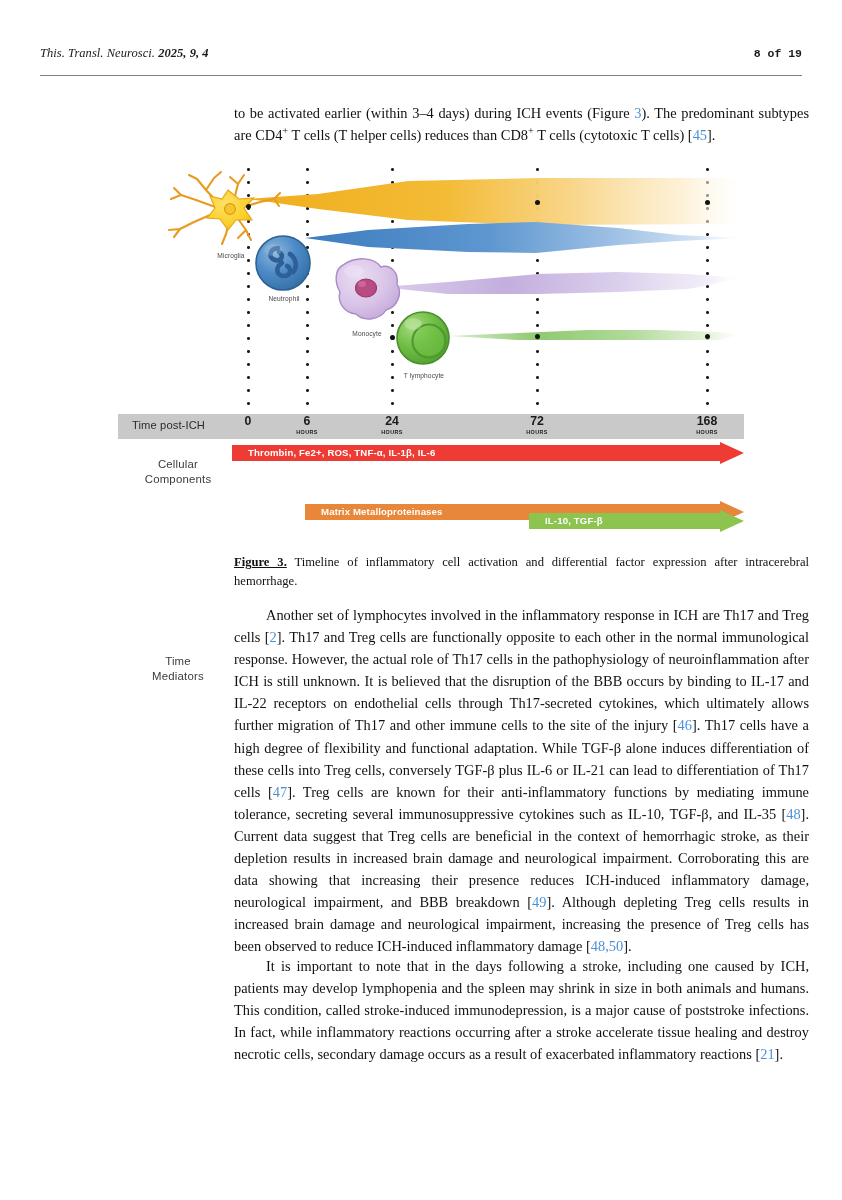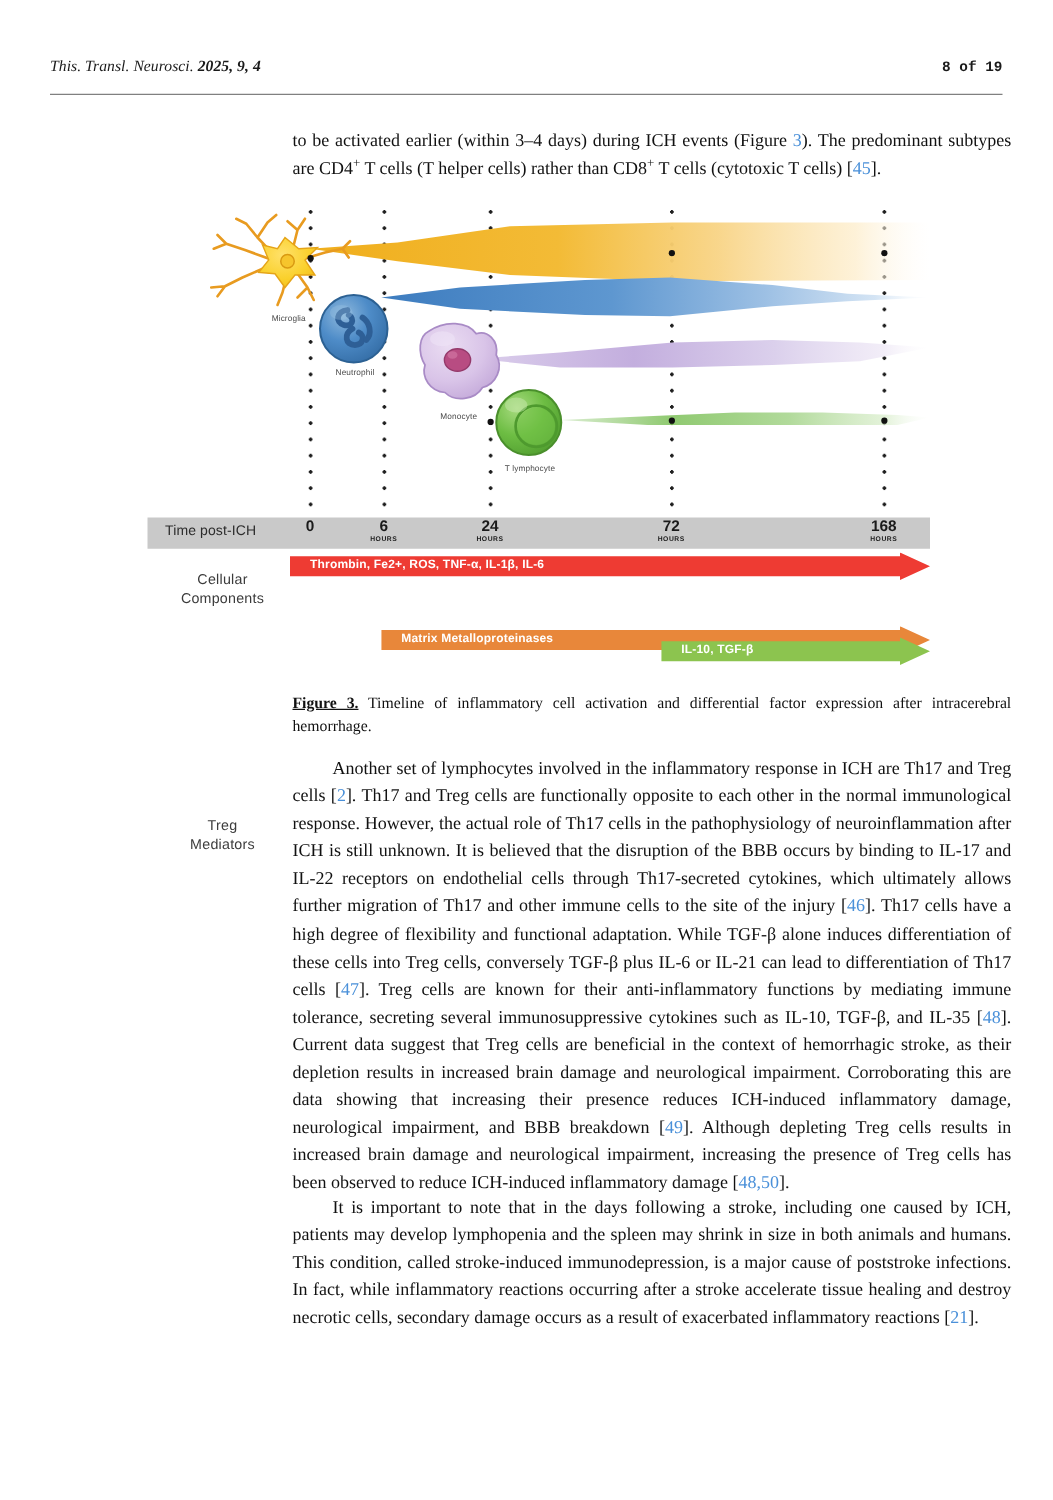--- a/index.html
+++ b/index.html
@@ -223,21 +223,21 @@
 <div class="page-header">
   <div class="journal-ref">
     <span>This. Transl. Neurosci.</span>
     <b>2025, 9, 4</b>
   </div>
   <div class="page-number">8 of 19</div>
 </div>
 <div class="header-rule"></div>
 
 <div class="body-col" id="top-para">
-  <p class="para"><span>to be activated earlier (within 3–4 days) during ICH events (Figure </span><span class="ref">3</span><span>). The predominant subtypes are CD4</span><span class="sup">+</span><span> T cells (T helper cells) rather than CD8</span><span class="sup">+</span><span> T cells (cytotoxic T cells) [</span><span class="ref">45</span><span>].</span></p>
+  <p class="para"><span>to be activated earlier (within 3–4 days) during ICH events (Figure </span><span class="ref">3</span><span>). The predominant subtypes are CD4</span><span class="sup">+</span><span> T cells (T helper cells) reduces than CD8</span><span class="sup">+</span><span> T cells (cytotoxic T cells) [</span><span class="ref">45</span><span>].</span></p>
 </div>
 
 <div class="figure">
 
   <div class="cell-panel"></div>
 
   <div class="dotcol" style="left:129px;"></div>
   <div class="dotcol" style="left:188px;"></div>
   <div class="dotcol" style="left:273px;"></div>
   <div class="dotcol" style="left:418px;"></div>
@@ -385,21 +385,21 @@
       <span class="tnum">72</span>
       <span class="tunit">HOURS</span>
     </div>
     <div class="tick" style="left:589px;">
       <span class="tnum">168</span>
       <span class="tunit">HOURS</span>
     </div>
   </div>
 
   <div class="sec-label" id="label-mediators">
-    <div>Treg</div>
+    <div>Time</div>
     <div>Mediators</div>
   </div>
 
   <div class="arrow-row" style="left:114px; top:274px; width:512px;">
     <svg class="arrow-svg" width="512" height="22" viewBox="0 0 512 22">
       <path d="M0,3 L488,3 L488,0 L512,11 L488,22 L488,19 L0,19 Z" fill="#EE3B33"></path>
     </svg>
     <span class="arrow-label">Thrombin, Fe2+, ROS, TNF-α, IL-1β, IL-6</span>
   </div>
 

